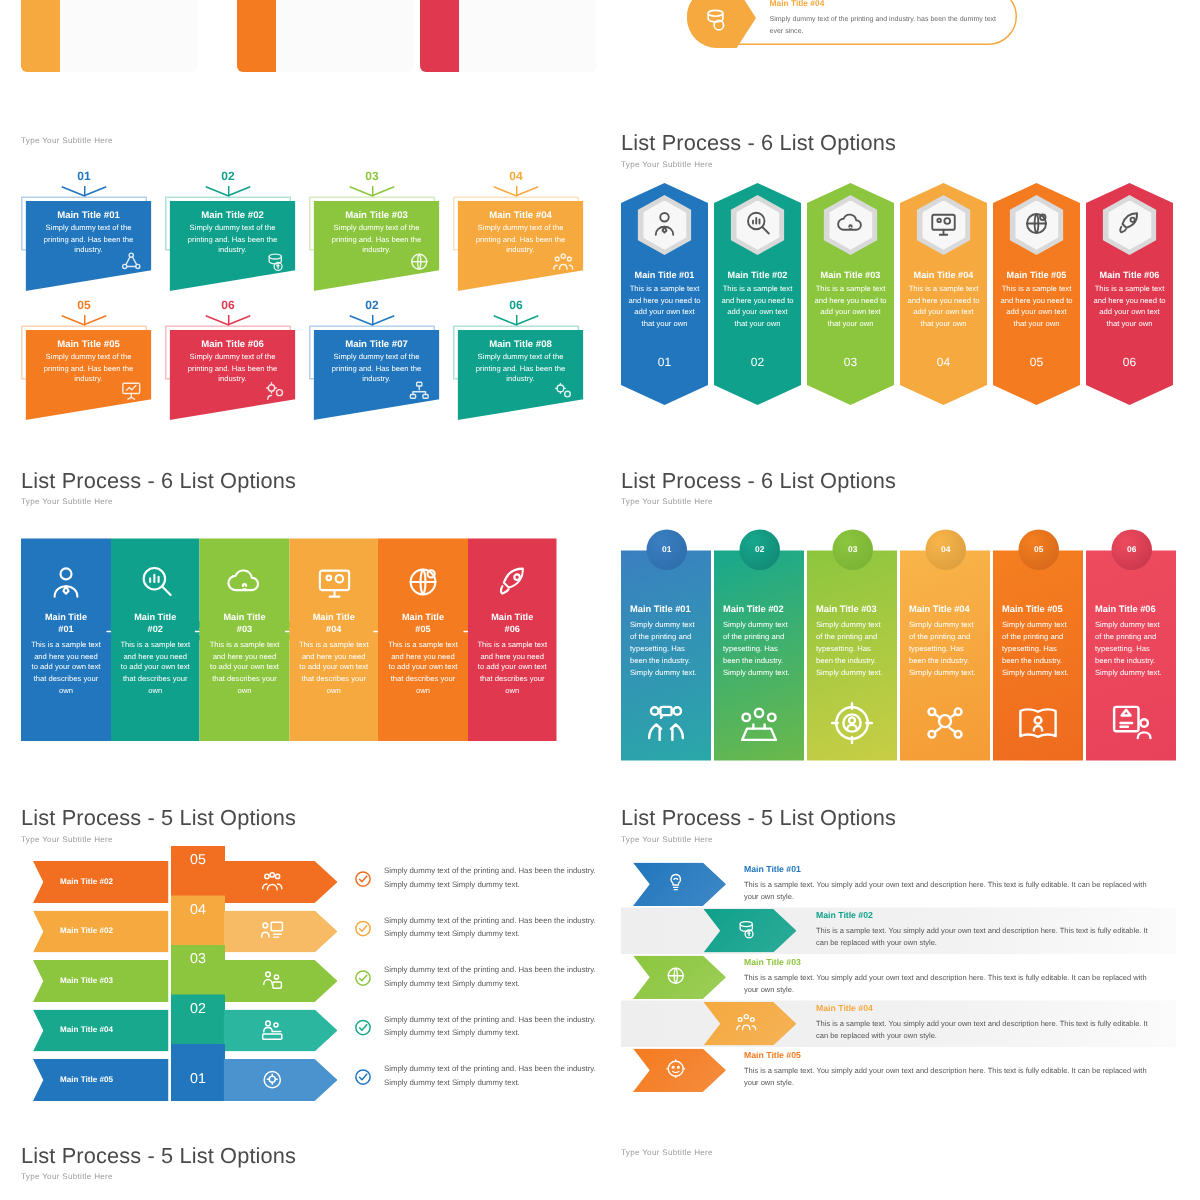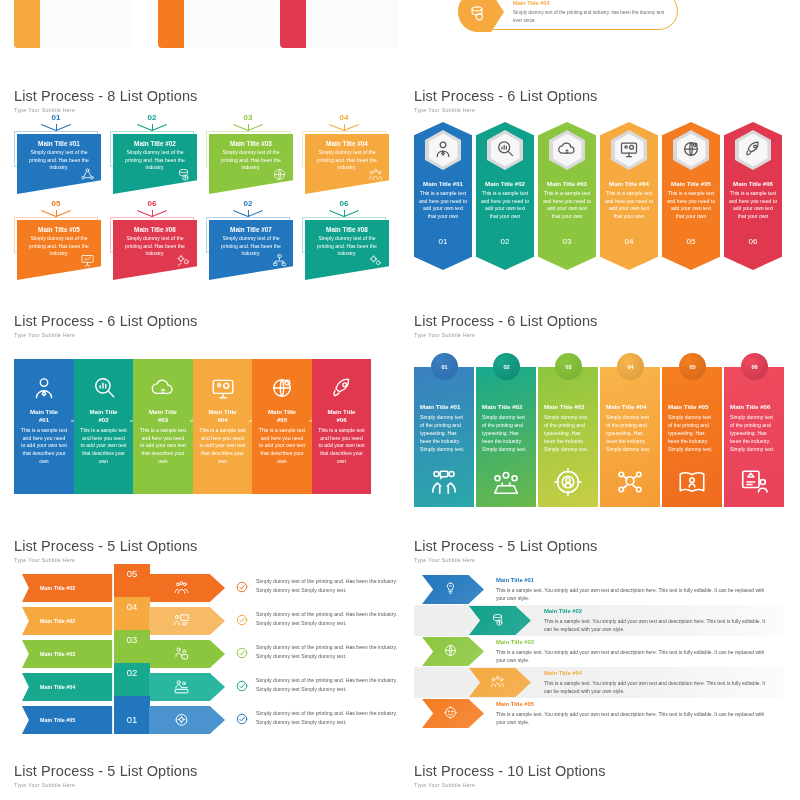--- a/index.html
+++ b/index.html
@@ -153,21 +153,20 @@
             <ellipse cx="12" cy="6.5" rx="6.5" ry="2.6"></ellipse>
             <path d="M5.5 6.5v5c0 1.4 2.9 2.6 6.5 2.6s6.5-1.2 6.5-2.6v-5"></path>
             <circle cx="15" cy="17" r="4.2"></circle>
           </svg></div>
         <div class="ptitle" style="color:#f5a93f">Main Title #04</div>
         <div class="ptxt" style="top:16px">Simply dummy text of the printing and industry. has been the dummy text ever since.</div>
       </div>
     </div>
 
   <div class="section s8">
-    <div class="sec-title">List Process - 8 List Options</div>
     <div class="sec-sub">Type Your Subtitle Here</div>
     <div id="s8wrap" style="position:absolute;left:0;top:25px;width:386px;height:175px;">
         <div class="ban" style="left: 0px; top: 0px;">
           <div class="num" style="color:#2176bd">01</div>
           <div class="stem" style="background:#2176bd"></div>
           <div class="v1" style="background:#2176bd"></div>
           <div class="v2" style="background:#2176bd"></div>
           <div class="frame" style="border-color:#2176bd55"></div>
           <div class="body" style="background:#2176bd">
             <div class="bt">Main Title #01</div>
@@ -730,17 +729,16 @@
           <div class="bdesc" style="left:82px;width:278px">This is a sample text. You simply add your own text and description here. This text is fully editable. It can be replaced with your own style.</div>
         </div>
       </div>
   </div>
 
   <div class="section" style="left:14px;top:763px;">
     <div class="sec-title">List Process - 5 List Options</div>
     <div class="sec-sub">Type Your Subtitle Here</div>
   </div>
   <div class="section" style="left:414px;top:763px;">
-    <div class="sec-title">List Process - 10 List Options</div>
     <div class="sec-sub">Type Your Subtitle Here</div>
   </div>
 
 </div>
 
 </body></html>

